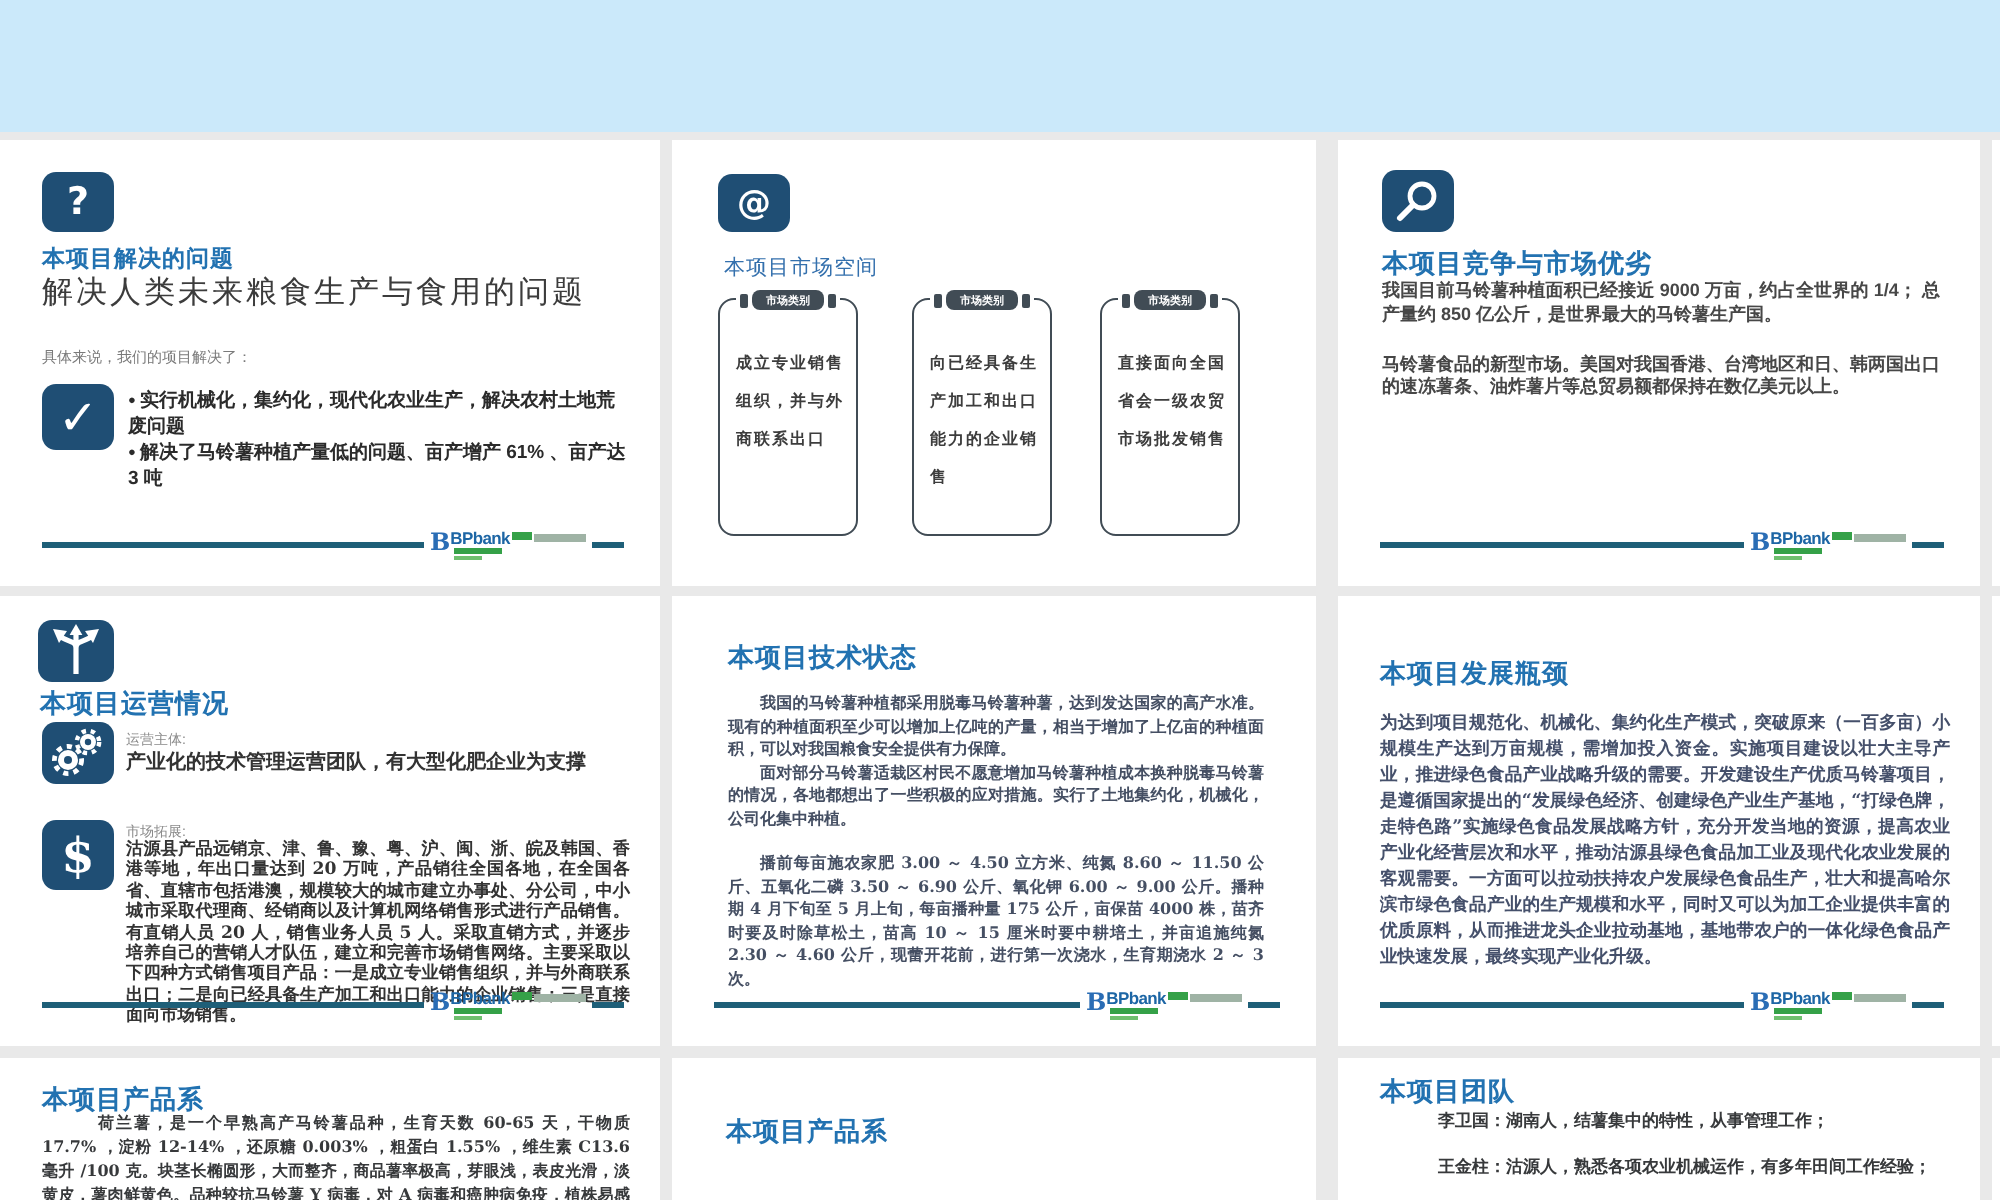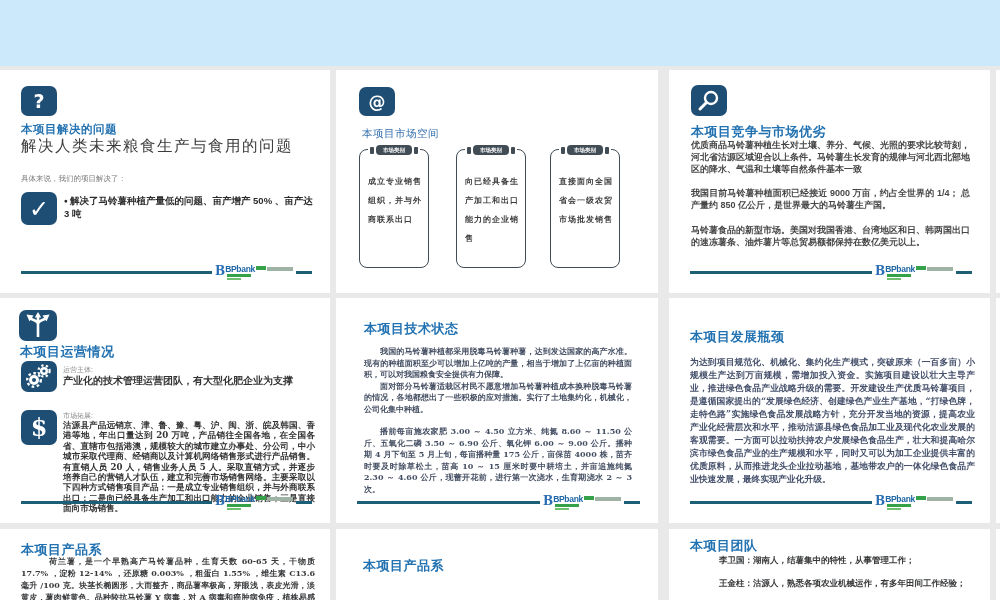--- a/index.html
+++ b/index.html
@@ -99,21 +99,22 @@
     <div class="icon-box" style="left:21px; top:16px; width:36px; height:30px; font-size:19px;">
         <span>?</span>
       </div>
     <div class="h-blue" style="left:21px; top:52px;">本项目解决的问题</div>
     <div class="s1-title">解决人类未来粮食生产与食用的问题</div>
     <div class="s1-intro">具体来说，我们的项目解决了：</div>
     <div class="icon-box" style="left:21px; top:122px; width:36px; height:33px; font-size:24px;">
         <span>✓</span>
       </div>
     <div class="s1-bullets">
-      <div class="bullet">解决了马铃薯种植产量低的问题、亩产增产 50% 、亩产达 3 吨</div>
+      <div class="bullet">实行机械化，集约化，现代化农业生产，解决农村土地荒废问题</div>
+      <div class="bullet">解决了马铃薯种植产量低的问题、亩产增产 61% 、亩产达 3 吨</div>
     </div>
     <div class="footer">
       <div class="fline"></div>
       <div class="flogo">
         <span class="logo-b">B</span>
         <span class="logo-text">BPbank</span>
         <span class="logo-sup"></span>
         <span class="logo-ext"></span>
         <span class="logo-tag"></span>
         <span class="logo-tag2"></span>
@@ -155,21 +156,20 @@
 
   <div class="slide sl-r1 sl-c3">
     <div class="icon-box" style="left:22px; top:15px; width:36px; height:31px;">
       <svg width="30" height="26" viewBox="0 0 30 26">
         <circle cx="17" cy="10" r="6" fill="none" stroke="#fff" stroke-width="2.4"></circle>
         <line x1="12.5" y1="14.5" x2="6" y2="21" stroke="#fff" stroke-width="3" stroke-linecap="round"></line>
       </svg>
     </div>
     <div class="h-blue h-blue-lg" style="left:22px; top:53px;">本项目竞争与市场优劣</div>
     <div class="s3-paras">
-      <p>优质商品马铃薯种植生长对土壤、养分、气候、光照的要求比较苛刻，河北省沽源区域迎合以上条件。马铃薯生长发育的规律与河北西北部地区的降水、气温和土壤等自然条件基本一致</p>
       <p>我国目前马铃薯种植面积已经接近 9000 万亩，约占全世界的 1/4； 总产量约 850 亿公斤，是世界最大的马铃薯生产国。</p>
       <p>马铃薯食品的新型市场。美国对我国香港、台湾地区和日、韩两国出口的速冻薯条、油炸薯片等总贸易额都保持在数亿美元以上。</p>
     </div>
     <div class="footer">
       <div class="fline"></div>
       <div class="flogo">
         <span class="logo-b">B</span>
         <span class="logo-text">BPbank</span>
         <span class="logo-sup"></span>
         <span class="logo-ext"></span>

